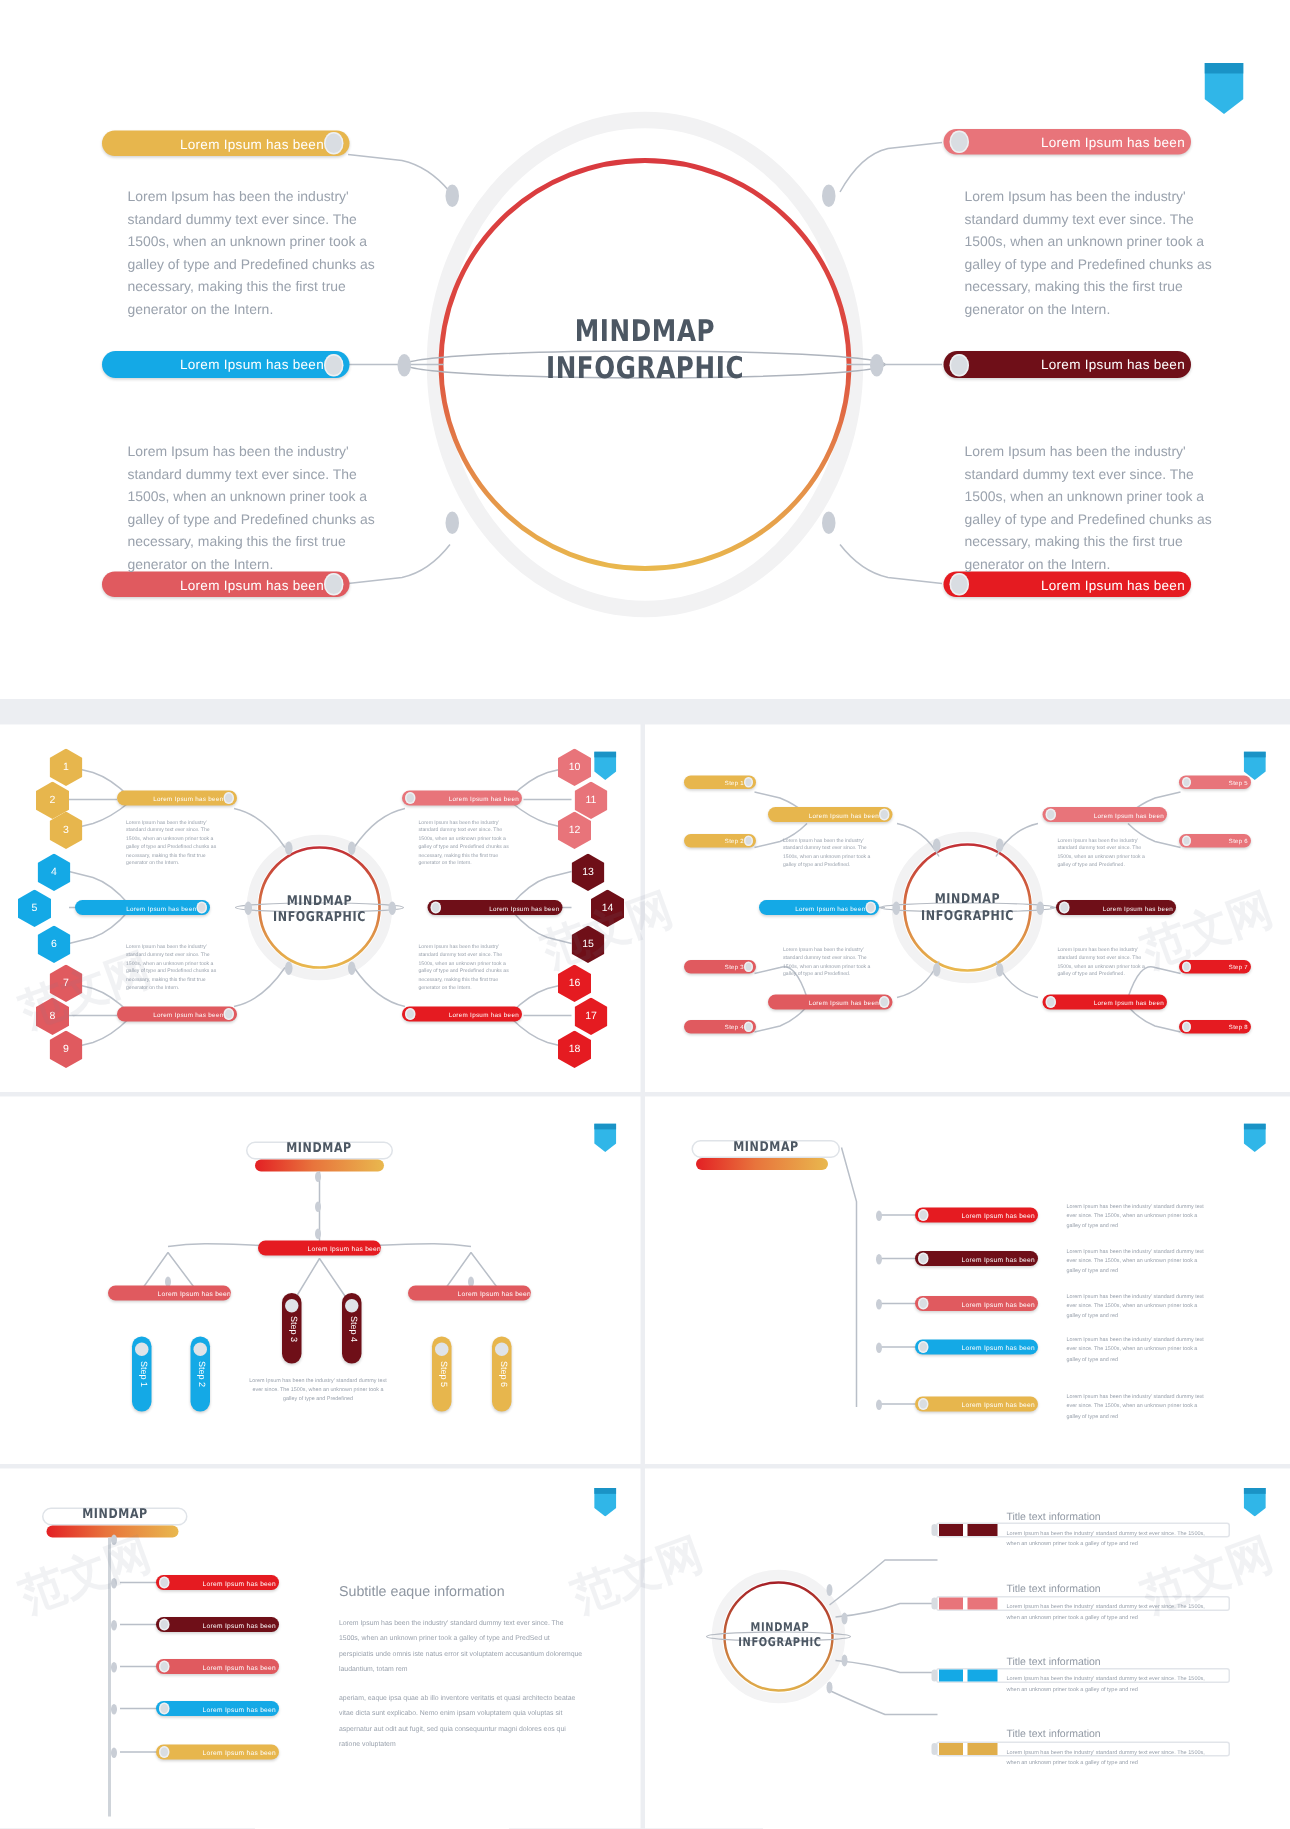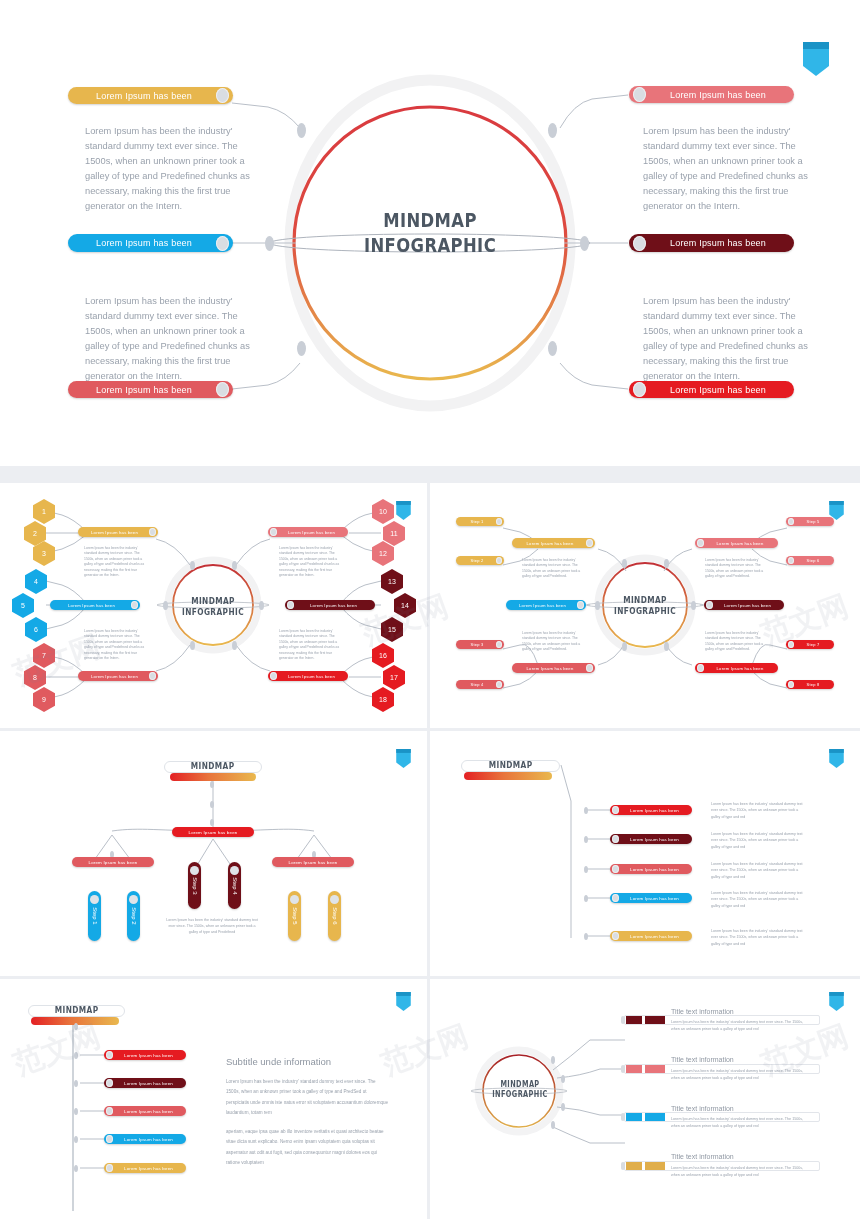--- a/index.html
+++ b/index.html
@@ -15,21 +15,21 @@
   
   .pill {
     position:absolute; display:flex; align-items:center;
     border-radius:999px; color:#fff; white-space:nowrap;
     box-shadow:0 1px 2px rgba(0,0,0,.18);
   }
   .pill .lens {
     background:#d9dde2; border-radius:50%;
     flex:0 0 auto; box-shadow:inset 0 0 0 1px rgba(255,255,255,.55);
   }
-  .pill .ptxt { flex:1; text-align:center; letter-spacing:.2px; }
+  .pill .ptxt { flex:1; text-align:right; letter-spacing:.2px; }
 
   .c-yellow { background:#e7b64d; }
   .c-blue   { background:#14a9e6; }
   .c-salmon { background:#e8747a; }
   .c-maroon { background:#6f0f18; }
   .c-red    { background:#e51b21; }
   .c-lred   { background:#e05a5f; }
 
   .bodytext { position:absolute; color:#9aa2ad; line-height:1.62; }
 
@@ -581,21 +581,21 @@
   </div>
   <div class="pill c-blue" style="left:104px;top:155px;width:82px;height:10px;padding:0 2px;">
     <span class="lens" style="width:7px;height:8px;"></span>
     <span class="ptxt" style="font-size:4.4px;">Lorem Ipsum has been</span>
   </div>
   <div class="pill c-yellow" style="left:104px;top:184px;width:82px;height:10px;padding:0 2px;">
     <span class="lens" style="width:7px;height:8px;"></span>
     <span class="ptxt" style="font-size:4.4px;">Lorem Ipsum has been</span>
   </div>
 
-  <div class="sublabel" style="left:226px;top:77px;font-size:9.5px;color:#8e96a1;">Subtitle unde information</div>
+  <div class="sublabel" style="left:226px;top:77px;font-size:9.5px;color:#8e96a1;">Subtitle eaque information</div>
   <div class="bodytext" style="left:226px;top:98px;width:164px;font-size:4.6px;line-height:2.25;">Lorem Ipsum has been the industry' standard dummy text ever since. The 1500s, when an unknown priner took a galley of type and PredSed ut perspiciatis unde omnis iste natus error sit voluptatem accusantium doloremque laudantium, totam rem</div>
   <div class="bodytext" style="left:226px;top:148px;width:164px;font-size:4.6px;line-height:2.25;">aperiam, eaque ipsa quae ab illo inventore veritatis et quasi architecto beatae vitae dicta sunt explicabo. Nemo enim ipsam voluptatem quia voluptas sit aspernatur aut odit aut fugit, sed quia consequuntur magni dolores eos qui ratione voluptatem</div>
 </div>
 
 <div class="slide" id="s7" style="left:430px;top:979px;width:430px;height:240px;">
   <svg class="bookmark" style="left:399px;top:13px;" width="15" height="19" viewBox="0 0 26 34">
     <path d="M0 0 H26 V24 L13 34 L0 24 Z" fill="#30b6e8"></path>
     <rect x="0" y="0" width="26" height="7" fill="#1a93c6"></rect>
   </svg>
 

